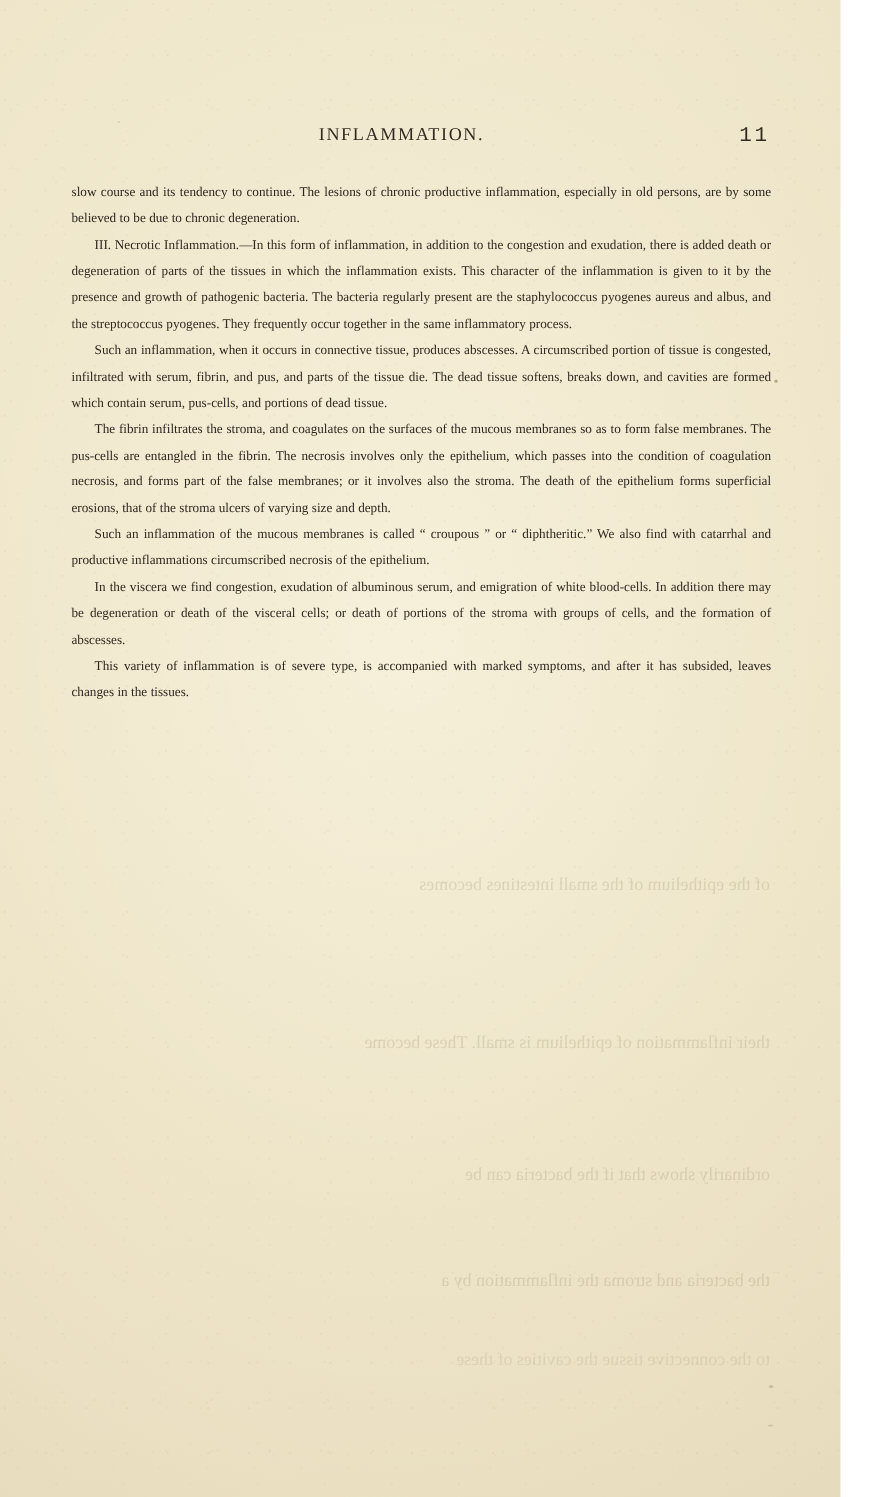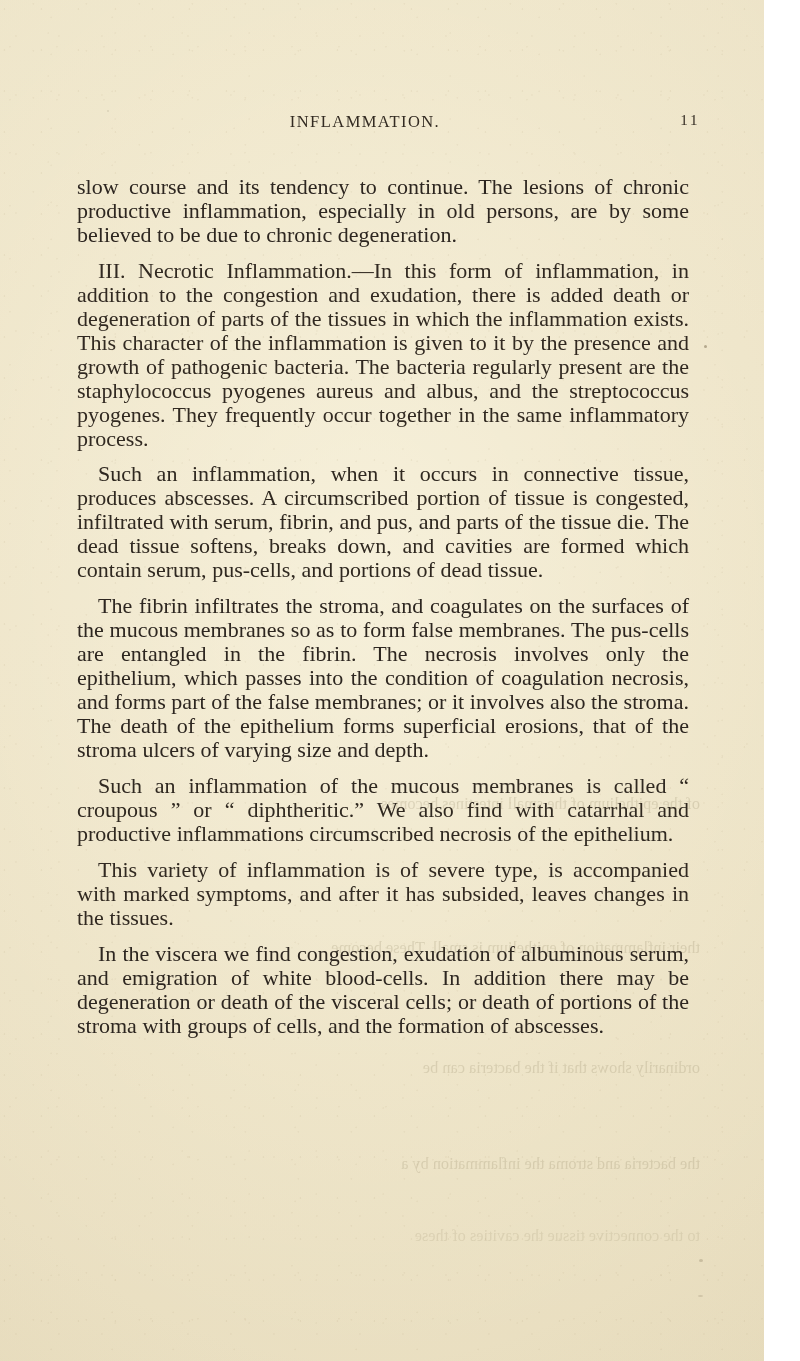--- a/index.html
+++ b/index.html
@@ -64,37 +64,37 @@
     text-align: center;
     font-size: 16.5px;
     letter-spacing: 1.45px;
     color: #332b22;
     white-space: nowrap;
   }
   .head-folio {
     position: absolute;
     right: -36px;
     top: 0;
-    font-size: 15px;
+    font-size: 19px;
     letter-spacing: 2.6px;
     color: #332b22;
-    font-family: Liberation Serif, serif;
+    font-family: Liberation Mono, monospace;
   }
 
   
   .text-block {
     position: absolute;
     left: 65px;
     top: 163px;
     width: 636px;
   }
 
   .para {
-    margin: 12px;
-    font-size: 22px;
+    margin: 0;
+    font-size: 12px;
     line-height: 23.95px;
     text-align: justify;
     text-justify: inter-word;
     color: #2f2820;
     word-spacing: 0.1px;
   }
   .para.indent {
     text-indent: 21px;
   }
   .para .run-in {
@@ -166,25 +166,25 @@
 
     <p class="para indent">
       <span>The fibrin infiltrates the stroma, and coagulates on the surfaces of the mucous membranes so as to form false membranes. The pus-cells are entangled in the fibrin. The necrosis involves only the epithelium, which passes into the condition of coagulation necrosis, and forms part of the false membranes; or it involves also the stroma. The death of the epithelium forms superficial erosions, that of the stroma ulcers of varying size and depth.</span>
     </p>
 
     <p class="para indent">
       <span>Such an inflammation of the mucous membranes is called “ croupous ” or “ diphtheritic.” We also find with catarrhal and productive inflammations circumscribed necrosis of the epithelium.</span>
     </p>
 
     <p class="para indent">
-      <span>This variety of inflammation is of severe type, is accompanied with marked symptoms, and after it has subsided, leaves changes in the tissues.</span>
+      <span>In the viscera we find congestion, exudation of albuminous serum, and emigration of white blood-cells. In addition there may be degeneration or death of the visceral cells; or death of portions of the stroma with groups of cells, and the formation of abscesses.</span>
     </p>
 
     <p class="para indent">
-      <span>In the viscera we find congestion, exudation of albuminous serum, and emigration of white blood-cells. In addition there may be degeneration or death of the visceral cells; or death of portions of the stroma with groups of cells, and the formation of abscesses.</span>
+      <span>This variety of inflammation is of severe type, is accompanied with marked symptoms, and after it has subsided, leaves changes in the tissues.</span>
     </p>
 
 
   </div>
 
   <div class="show-through st-a">of the epithelium of the small intestines becomes</div>
   <div class="show-through st-b">their inflammation of epithelium is small. These become</div>
   <div class="show-through st-c">ordinarily shows that if the bacteria can be</div>
   <div class="show-through st-d">the bacteria and stroma the inflammation by a</div>
   <div class="show-through st-e">to the connective tissue the cavities of these</div>

